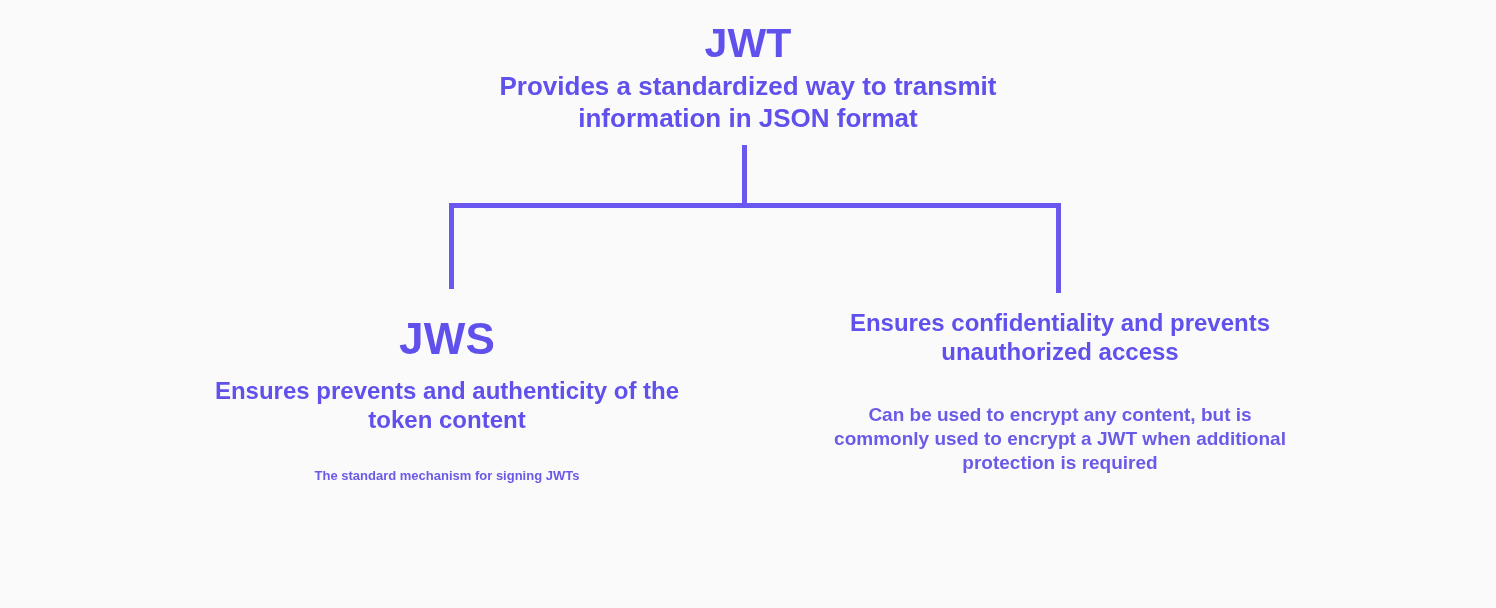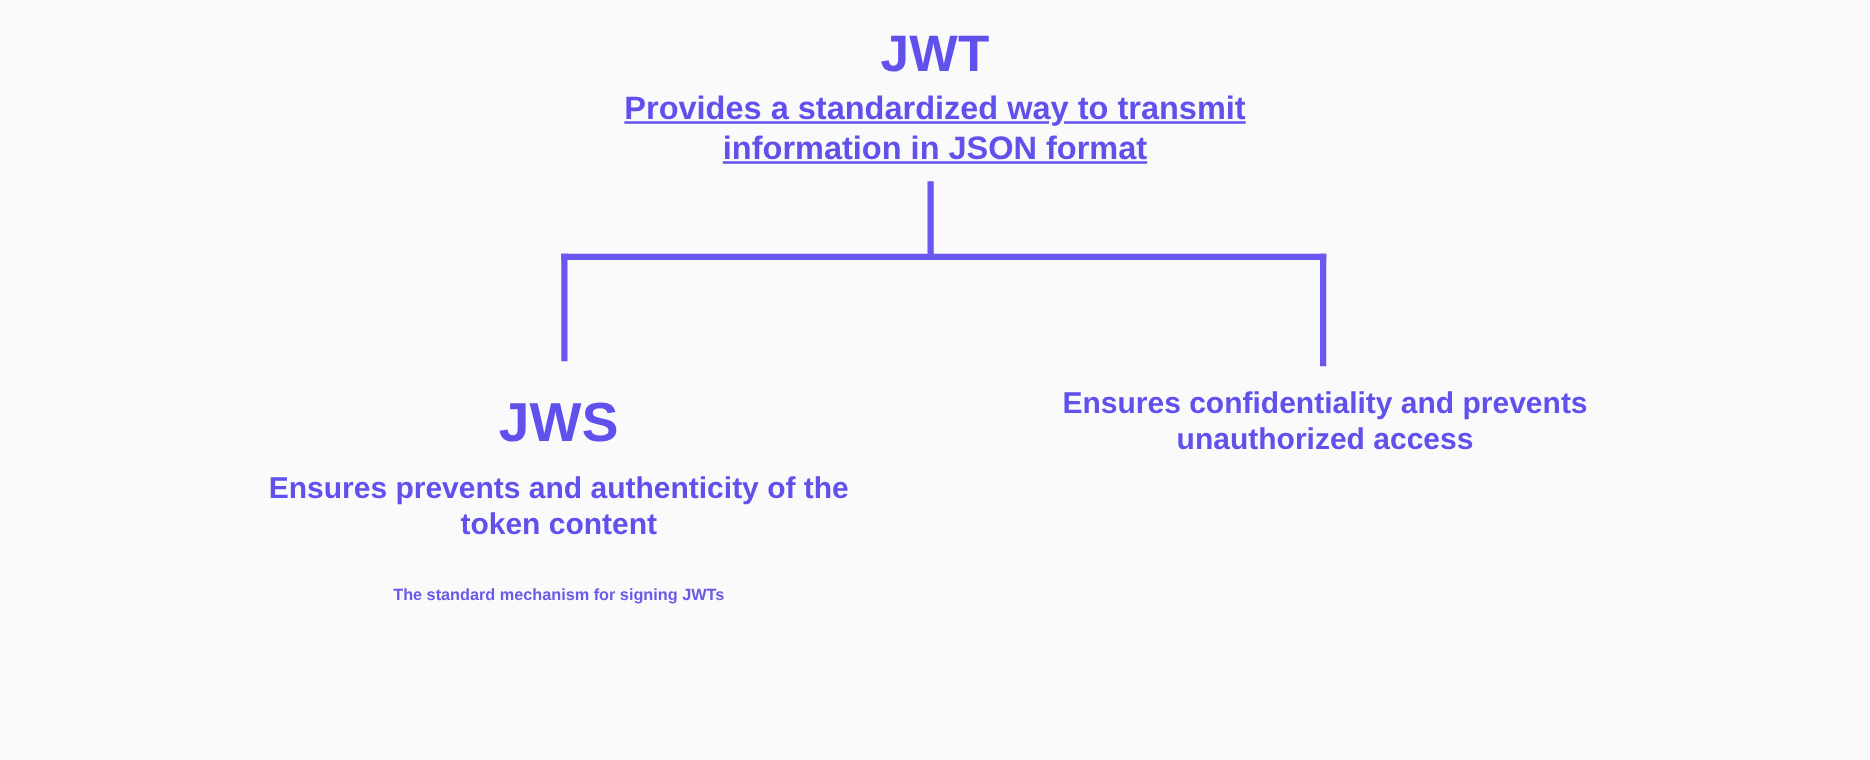--- a/index.html
+++ b/index.html
@@ -54,21 +54,20 @@
     width: 600px;
   }
   #node-root .node-title {
     font-size: 41px;
     margin: 0 0 6px 0;
   }
   #node-root .node-desc {
     font-size: 26px;
     margin: 0 auto;
     max-width: 500px;
-    text-decoration: underline;
   }
 
   
   #node-jws {
     left: 177px;
     top: 316px;
     width: 540px;
   }
   #node-jws .node-title {
     font-size: 44px;
@@ -128,15 +127,16 @@
   </div>
 
   <div class="node" id="node-jws">
     <div class="node-title" style="color:#6050ec;">JWS</div>
     <div class="node-desc" style="color:#6050ec;">Ensures prevents and authenticity of the token content</div>
     <div class="node-note" style="color:#6a5ae8;">The standard mechanism for signing JWTs</div>
   </div>
 
   <div class="node" id="node-jwe">
     <div class="node-desc" style="color:#6050ec;text-align:center;">Ensures confidentiality and prevents unauthorized access</div>
+    <div class="node-note" style="color:#6a5ae8;">Can be used to encrypt any content, but is commonly used to encrypt a JWT when additional protection is required</div>
   </div>
 
 </div>
 
 </body></html>

